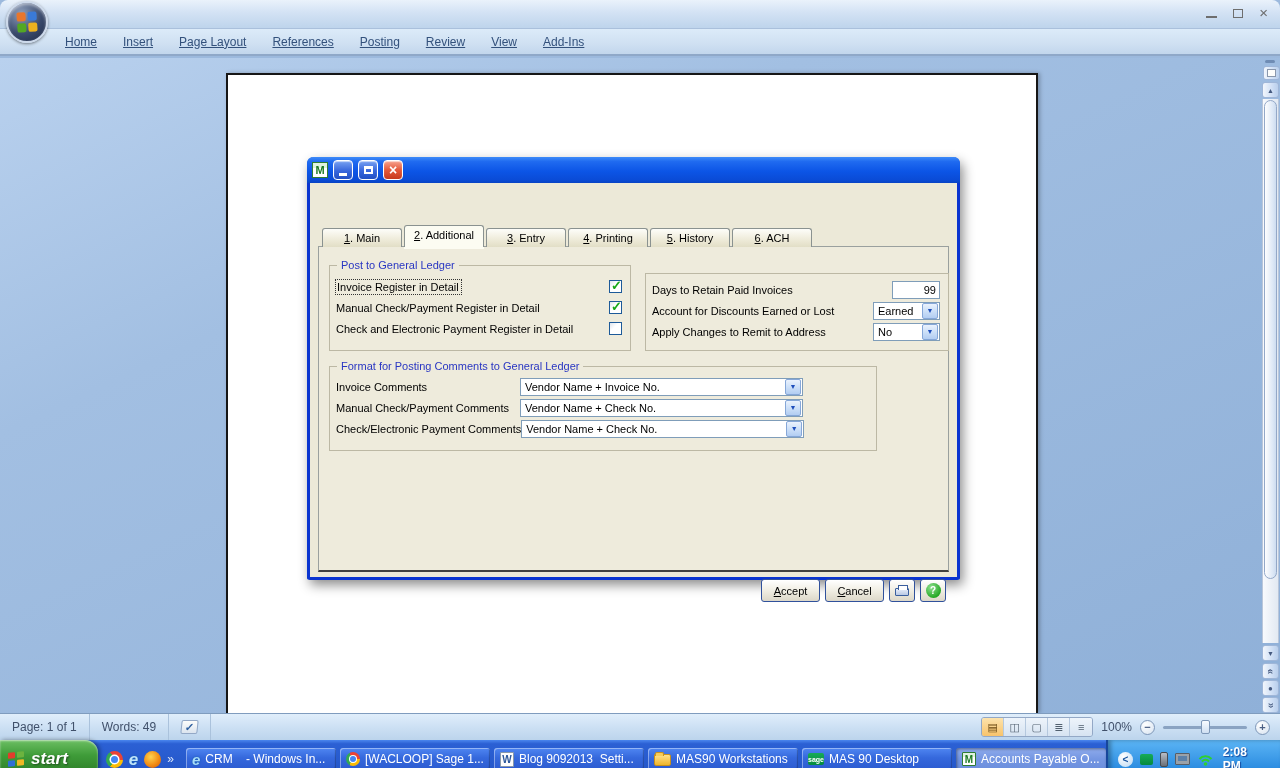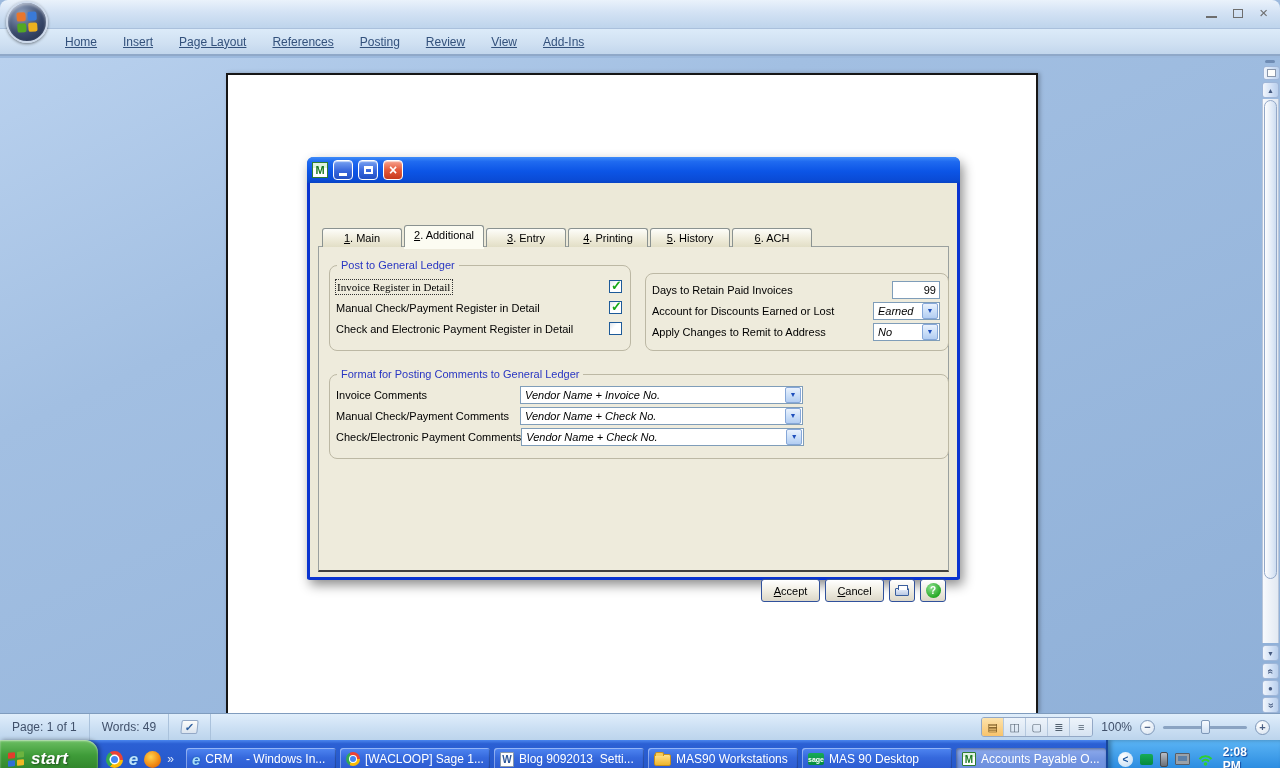--- a/index.html
+++ b/index.html
@@ -156,35 +156,35 @@
   #dlg-body { position:absolute; left:0; right:0; top:26px; bottom:0;margin-top:36px; }
 
   #dlg-tabs { position:absolute; left:12px; top:6px; display:flex; align-items:flex-end; height:22px; z-index:3;}
   .dtab { width:80px; height:19px; line-height:18px; text-align:center; margin-right:2px; cursor:pointer;
     background:linear-gradient(#fdfdf9,#efecdb 55%,#e2dec6); border:1px solid #8a9290; border-bottom:none; border-radius:3px 3px 0 0; }
   .dtab.active { height:22px; background:#fcfcf2; position:relative; z-index:4; box-shadow:0 2px 0 0 #fcfcf2; font-weight:normal;}
   .accel { text-decoration:underline; }
 
   #dlg-panel { position:absolute; left:8px; right:8px; top:27px; height:326px;
     background:#eeebdc; border:1px solid #9aa09e; border-bottom:2px solid #404040; }
-  .grp { position:absolute; border:1px solid #bcb8a4; border-radius:8px;padding-left:7px; }
+  .grp { position:absolute; border:1px solid #bcb8a4; border-radius:0;padding-left:7px; }
   .grp-legend { position:absolute; top:-7px; left:7px; background:#eeebdc; padding:0 4px; color:#2936c2; white-space:nowrap;}
   #grp-post { left:10px; top:18px; width:302px; height:86px; }
   #grp-retain { left:326px; top:26px; width:304px; height:78px; }
-  #grp-comments { left:10px; top:127px; width:620px; height:85px; }
+  #grp-comments { left:10px; top:119px; width:548px; height:85px; }
   .grow { position:absolute; left:6px; right:8px; height:19px; display:flex; align-items:center; }
   .grow .lbl { flex:1; white-space:nowrap; }
-  .focusrect { outline:1px dotted #333; padding:1px 2px 1px 1px;font-family:Liberation Serif, serif; }
+  .focusrect { outline:1px dotted #333; padding:1px 2px 1px 1px; }
 
   .cb { width:13px; height:13px; border:1px solid #1d5a99; background:linear-gradient(135deg,#dee4ec,#ffffff 40%);
     position:relative; cursor:pointer; flex:0 0 auto; }
   .cb.checked::after { content:"✓"; position:absolute; left:1px; top:-3px; color:#17a817; font-size:13px; font-weight:bold; }
 
   .txtbox { height:18px; background:#fff; border:1px solid #7f9db9; text-align:right; padding:2px 3px 0 2px; cursor:text; }
-  .combo { height:18px; background:#fff; border:1px solid #7f9db9; display:flex; align-items:center; cursor:pointer;font-style:italic; }
+  .combo { height:18px; background:#fff; border:1px solid #7f9db9; display:flex; align-items:center; cursor:pointer; }
   .combo .cval { flex:1; padding:0 4px; white-space:nowrap; overflow:hidden; }
   .combo .cbtn { width:16px; height:16px; margin:0 1px; border:1px solid #86a7d8; border-radius:2px;
     background:linear-gradient(#eaf2fd 0%,#cde0f8 50%,#b2cdf2 100%); display:flex; align-items:center; justify-content:center;}
   .combo .cbtn::after { content:"▼"; font-size:7px; color:#1e4ebc; }
 
   #dlg-sep-btns { position:absolute; right:11px; top:360px; display:flex; gap:5px; }
   .xpbtn { height:23px; border:1px solid #30519c; border-radius:3px; font-size:11px; color:#000;
     background:linear-gradient(#ffffff 0%,#f2f0e6 45%,#dcd7c8 100%);
     box-shadow:inset 0 1px 0 rgba(255,255,255,.9); display:flex; align-items:center; justify-content:center; cursor:pointer;}
   .xpbtn-text { width:59px; }

